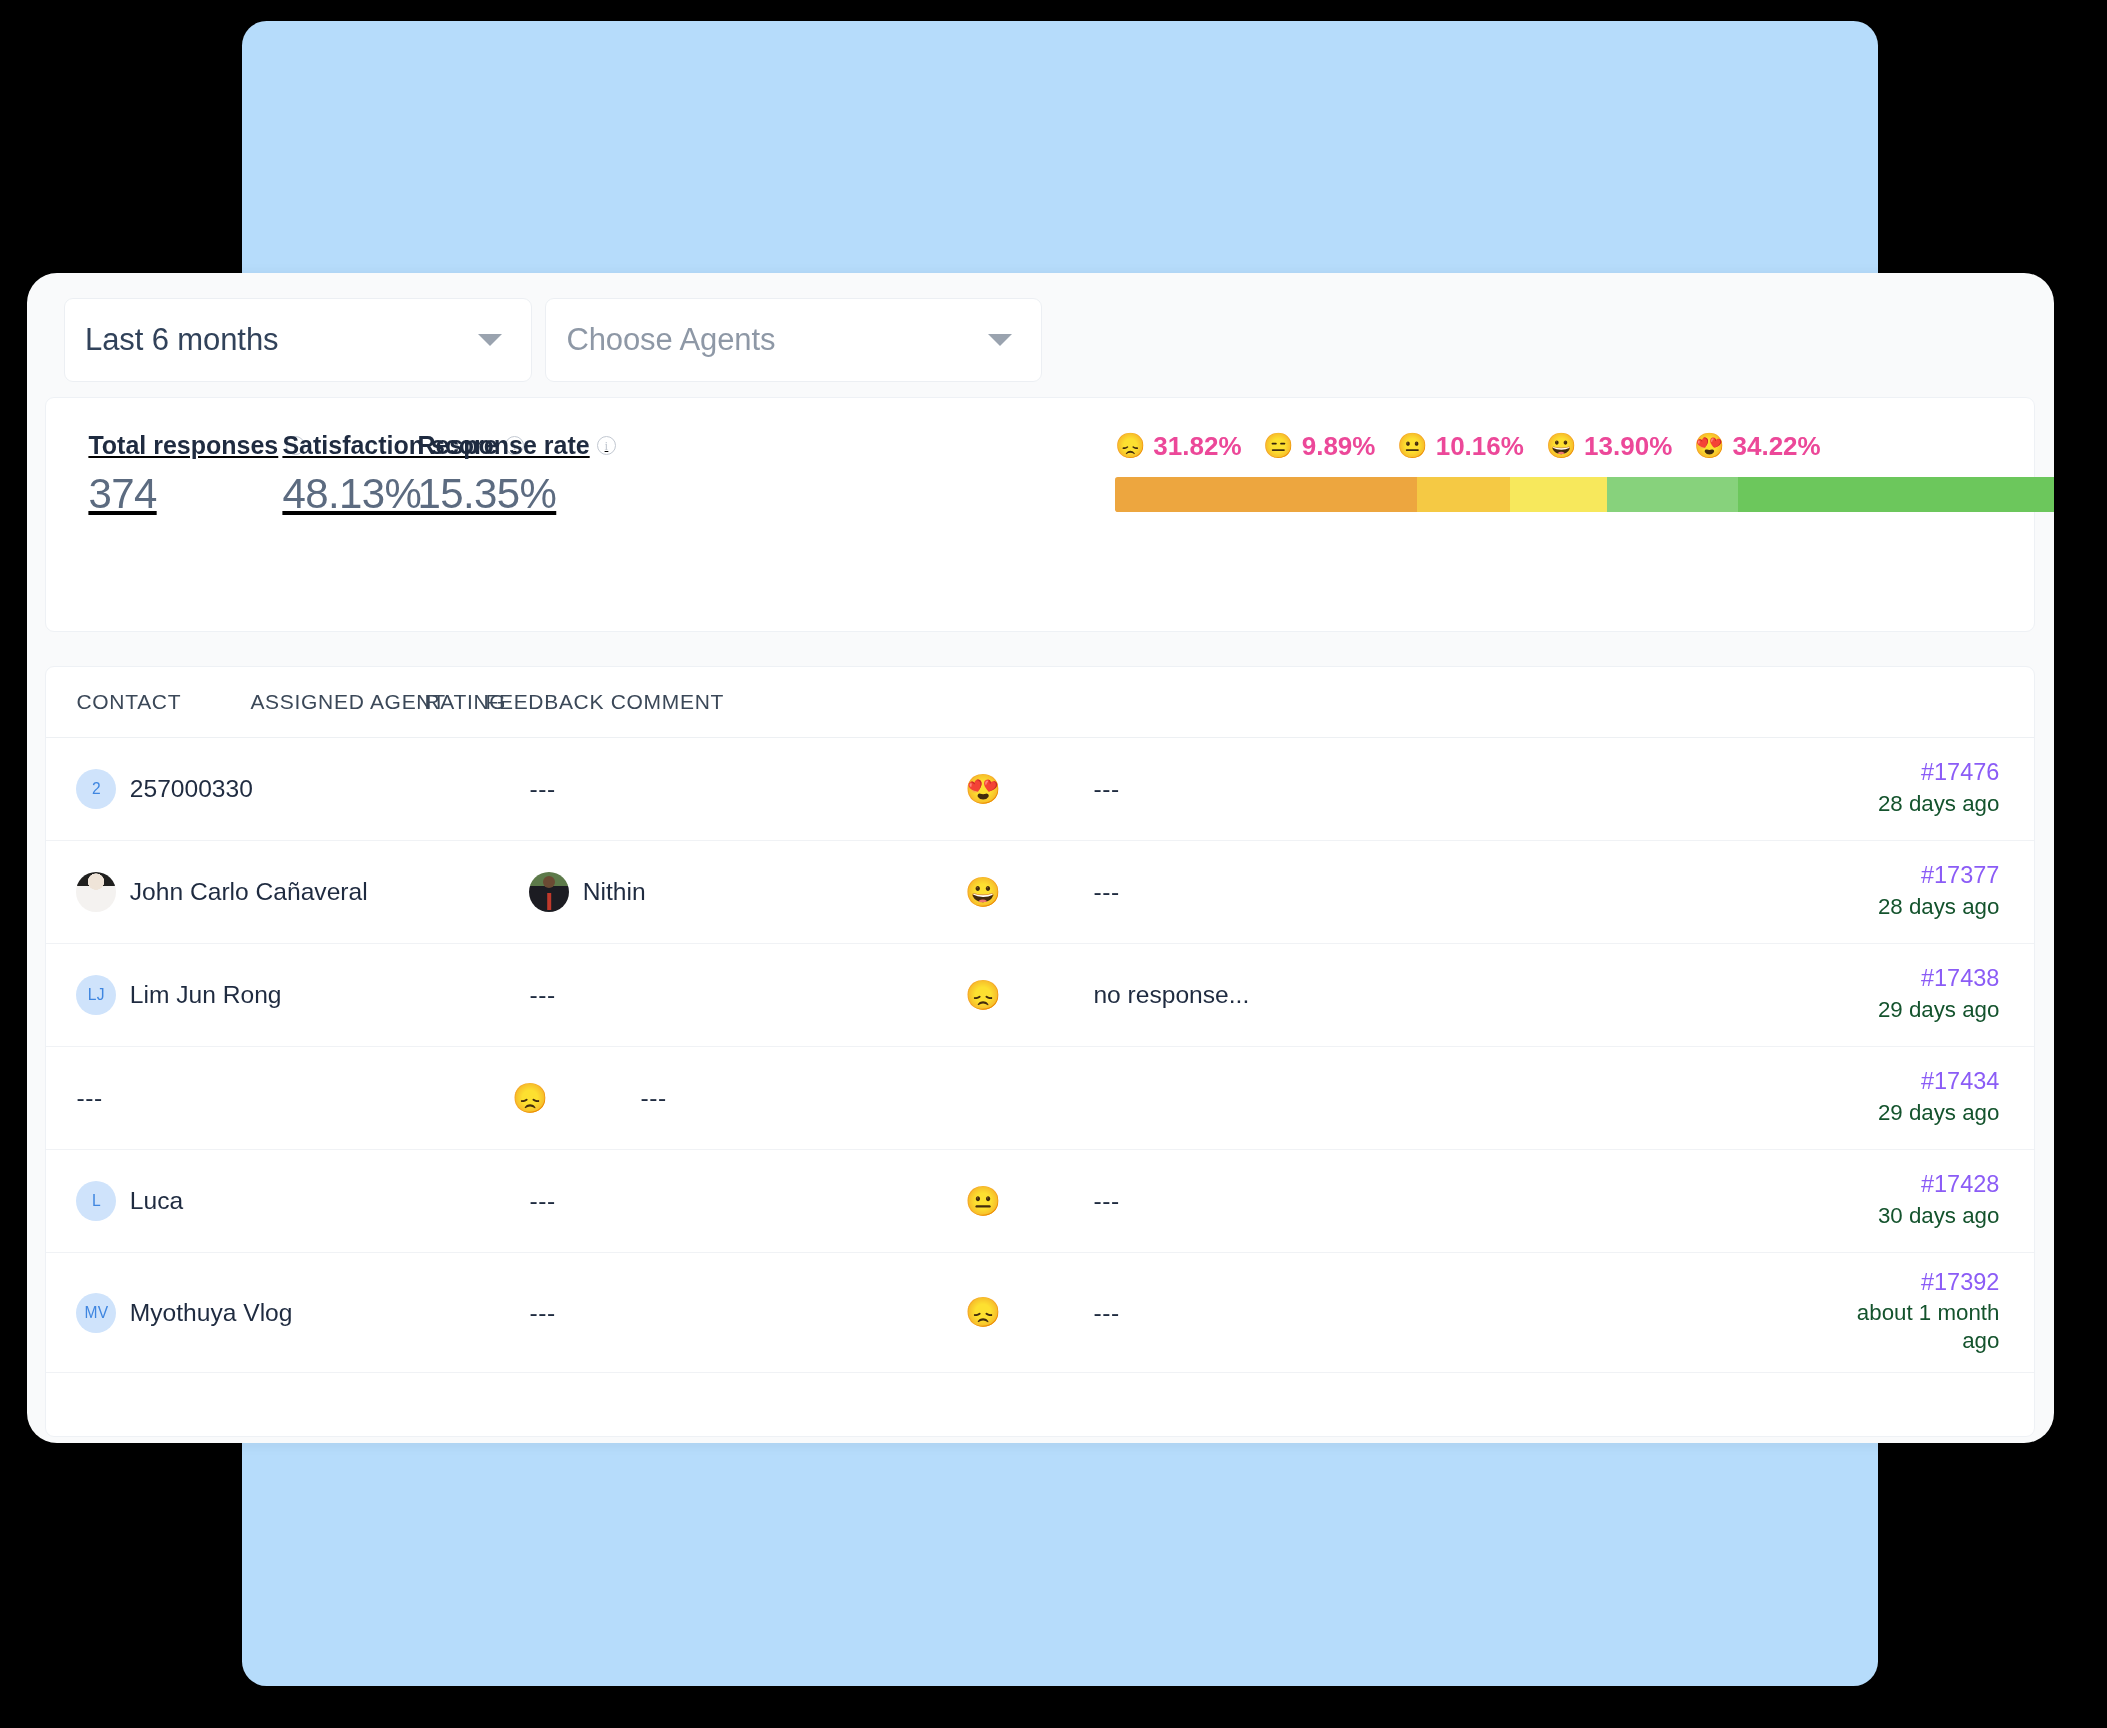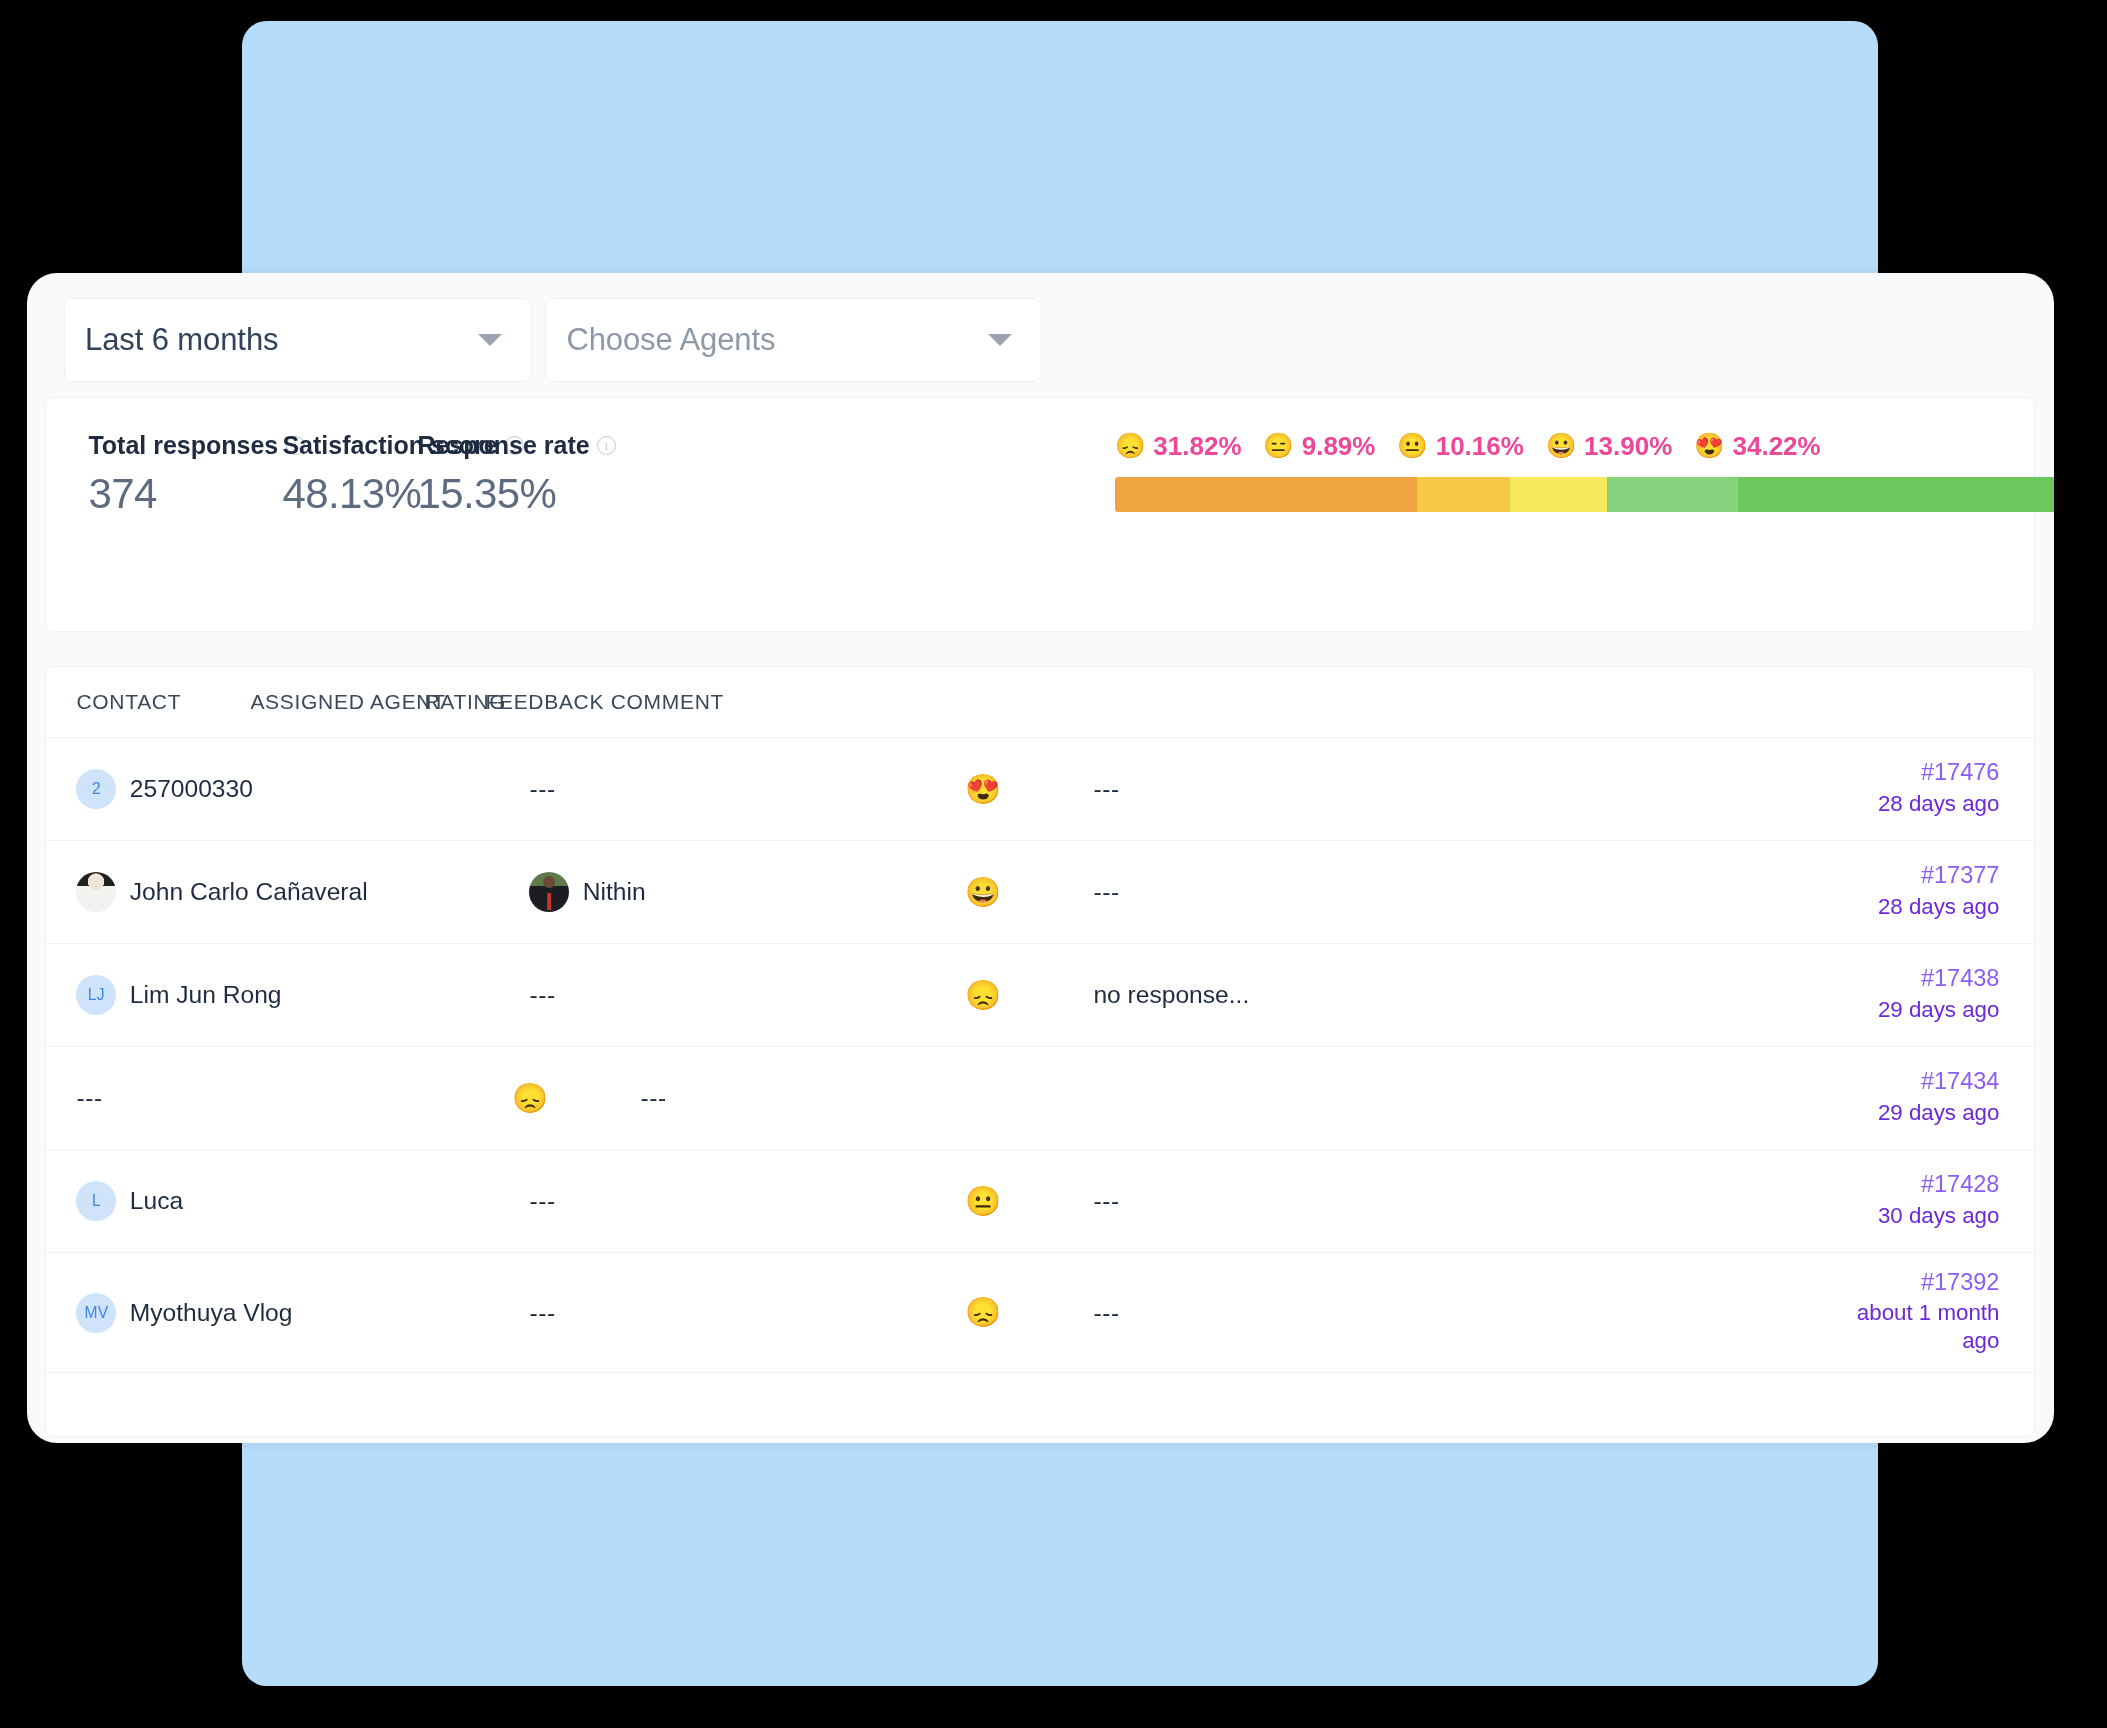--- a/index.html
+++ b/index.html
@@ -99,21 +99,21 @@
   }
 
   .stats-inner {
     position: relative;
     width: 100%; height: 100%;
     padding: 35px 0 0 42px;
     display: flex;
     align-items: flex-start;
   }
 
-  .metric { width: 0; flex: none; }
+  .metric { width: 0; flex: none; text-decoration: underline; }
   .metric.m0 { width: 194px; }
   .metric.m1 { width: 135px; }
   .metric.m2 { width: 168px; }
 
   .metric-label {
     font-size: 25px;
     font-weight: bold;
     color: #1f2b40;
     display: flex;
     align-items: center;
@@ -298,21 +298,21 @@
 
   .dash { color: #1f2b40; font-size: 24.6px; letter-spacing: 0.6px; }
 
   .ticket-id {
     font-size: 23.5px;
     color: #8b5cf6;
     line-height: 1.05;
   }
   .ticket-time {
     font-size: 22.3px;
-    color: #6d28d9;
+    color: #14532d;
     line-height: 1.25;
     margin-top: 4.5px;
   }
 </style>
 </head>
 <body>
 
 <div id="stage">
 
   <div class="blue-panel"></div>

